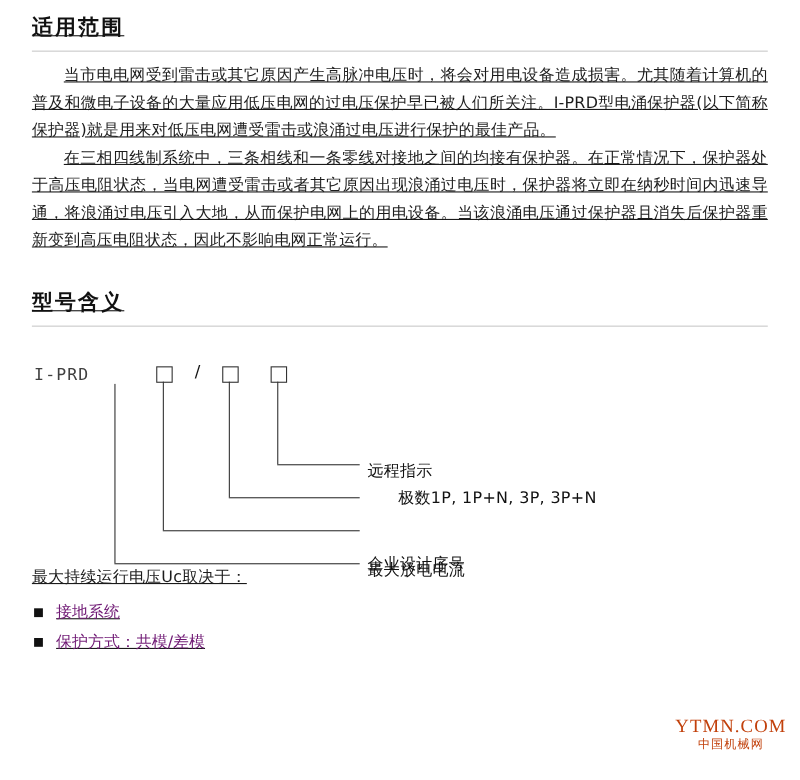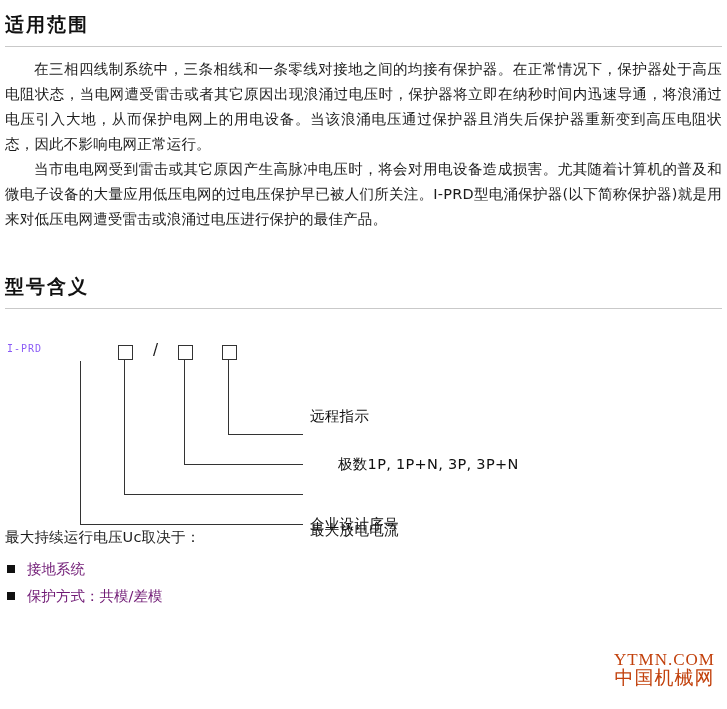--- a/index.html
+++ b/index.html
@@ -13,21 +13,22 @@
     position: relative;
     font-family: "DejaVu Sans", sans-serif;
     color: #1a1a1a;
     overflow: hidden;
   }
   .page {
     position: relative;
     width: 727px;
     height: 709px;
     box-sizing: border-box;
-    padding: 0 5px;
+    padding: 0 29px;
+    text-decoration: underline;
   }
   .section-title {
     font-size: 19px;
     font-weight: bold;
     letter-spacing: 2px;
     margin: 0;
     padding: 0 0 8px 0;
     color: #111;
   }
   .title-block {
@@ -53,23 +54,23 @@
   }
   
   .diagram {
     position: relative;
     height: 180px;
     margin-top: 26px;
   }
   .code-label {
     position: absolute;
     font-family: "DejaVu Sans Mono", monospace;
-    font-size: 10px;
+    font-size: 15px;
     letter-spacing: 1px;
-    color: #8b5cf6;
+    color: #404040;
   }
   .slash {
     position: absolute;
     font-size: 15px;
     color: #111;
   }
   .boxsq {
     position: absolute;
     width: 13px;
     height: 13px;
@@ -125,55 +126,55 @@
     user-select: none;
   }
   .watermark .wm1 {
     font-family: "Liberation Serif", serif;
     font-size: 17px;
     letter-spacing: 1px;
     display: block;
     line-height: 18px;
   }
   .watermark .wm2 {
-    font-size: 19px;
+    font-size: 11px;
     letter-spacing: 1px;
     display: block;
     line-height: 16px;
   }
 </style>
 </head>
 <body>
 
 <div class="page">
 
   <div class="title-block first">
     <h2 class="section-title">适用范围</h2>
   </div>
   <div class="para-group">
+    <p class="body indent">当市电电网受到雷击或其它原因产生高脉冲电压时，将会对用电设备造成损害。尤其随着计算机的普及和微电子设备的大量应用低压电网的过电压保护早已被人们所关注。I-PRD型电涌保护器(以下简称保护器)就是用来对低压电网遭受雷击或浪涌过电压进行保护的最佳产品。</p>
     <p class="body indent">在三相四线制系统中，三条相线和一条零线对接地之间的均接有保护器。在正常情况下，保护器处于高压电阻状态，当电网遭受雷击或者其它原因出现浪涌过电压时，保护器将立即在纳秒时间内迅速导通，将浪涌过电压引入大地，从而保护电网上的用电设备。当该浪涌电压通过保护器且消失后保护器重新变到高压电阻状态，因此不影响电网正常运行。</p>
-    <p class="body indent">当市电电网受到雷击或其它原因产生高脉冲电压时，将会对用电设备造成损害。尤其随着计算机的普及和微电子设备的大量应用低压电网的过电压保护早已被人们所关注。I-PRD型电涌保护器(以下简称保护器)就是用来对低压电网遭受雷击或浪涌过电压进行保护的最佳产品。</p>
-  </div>
-
-  <div class="title-block" style="margin-top:42px;">
+  </div>
+
+  <div class="title-block" style="margin-top:30px;">
     <h2 class="section-title">型号含义</h2>
   </div>
 
   <div class="diagram">
 
     <span class="code-label" style="left:2px; top:8px;">I-PRD</span>
 
     <span class="boxsq" style="left:113px; top:10px;"></span>
     <span class="slash" style="left:148px; top:6px;">/</span>
     <span class="boxsq" style="left:173px; top:10px;"></span>
     <span class="boxsq" style="left:217px; top:10px;"></span>
 
     <span class="vline" style="left:223px; top:24px; height:75px;"></span>
     <span class="hline" style="left:223px; top:99px; width:75px;"></span>
-    <span class="leader-text" style="left:305px; top:72px;">远程指示</span>
+    <span class="leader-text" style="left:305px; top:96px;">远程指示</span>
 
     <span class="vline" style="left:179px; top:24px; height:105px;"></span>
     <span class="hline" style="left:179px; top:129px; width:119px;"></span>
     <span class="leader-text" style="left:305px; top:120px;margin-left:28px;">极数1P, 1P+N, 3P, 3P+N</span>
 
     <span class="vline" style="left:119px; top:24px; height:135px;"></span>
     <span class="hline" style="left:119px; top:159px; width:179px;"></span>
     <span class="leader-text" style="left:305px; top:150px;margin-top:36px;">最大放电电流</span>
 
     <span class="vline" style="left:75px; top:26px; height:163px;"></span>

